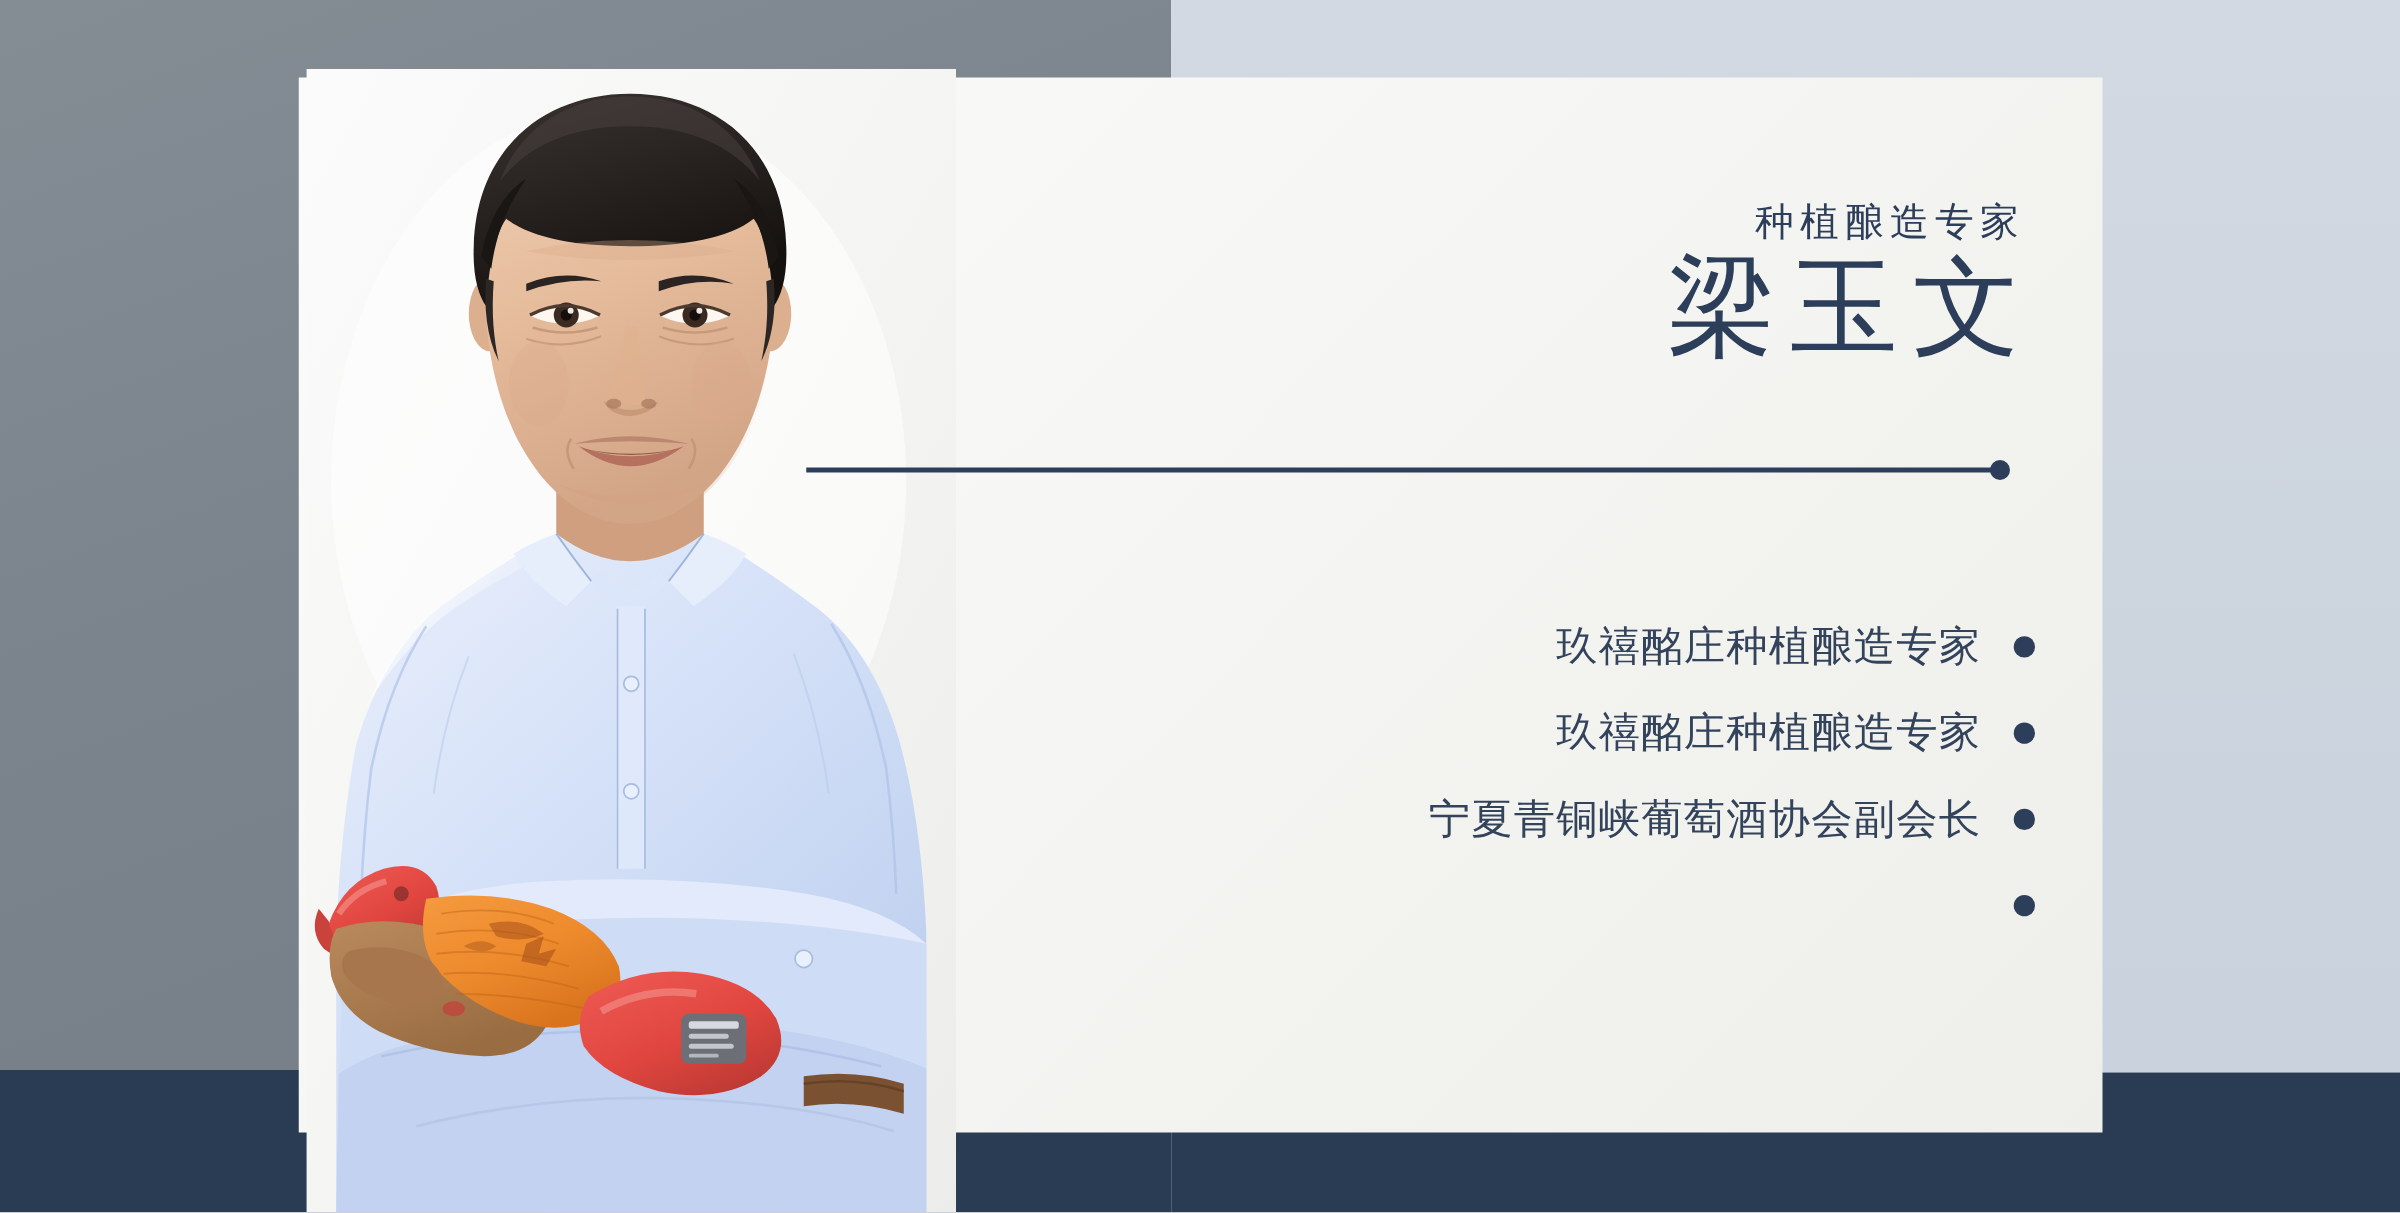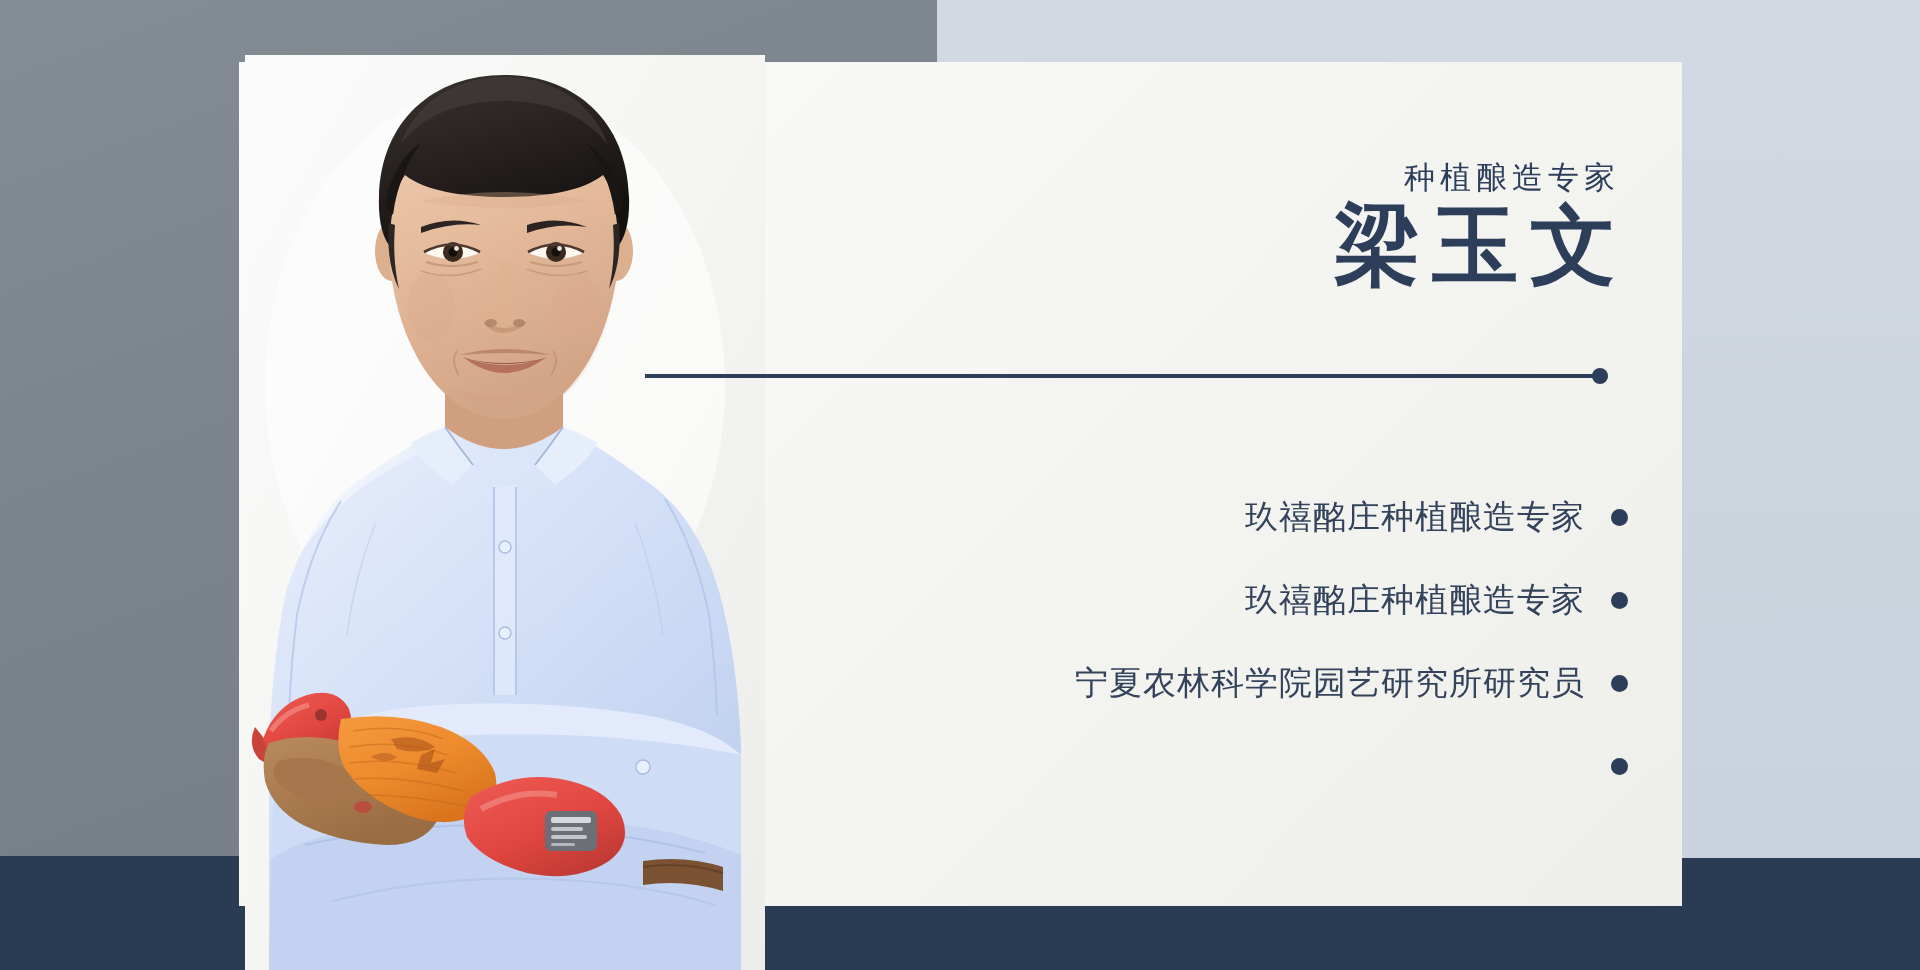--- a/index.html
+++ b/index.html
@@ -47,37 +47,37 @@
   
   .subtitle{
     position:absolute;right:300px;top:157px;
     font-size:31px;letter-spacing:5px;color:#2c3e59;
     font-family:Liberation Mono, monospace;
     white-space:nowrap;
   }
   .name{
     position:absolute;right:292px;top:203px;
     font-size:86px;line-height:1;letter-spacing:12px;
-    color:#2c3e59;font-weight:700;
+    color:#2c3e59;font-weight:400;
     font-family:"Liberation Serif","DejaVu Serif",serif;
     white-space:nowrap;
   }
   .divider{
     position:absolute;left:645px;top:374px;width:955px;height:4px;
     background:#2c3e59;
   }
   .divider-dot{
     position:absolute;left:1592px;top:368px;width:16px;height:16px;
     border-radius:50%;background:#2c3e59;
   }
 
   
   .creds{
     position:absolute;right:292px;top:485px;width:760px;
-    display:flex;flex-direction:column;gap:18px;
+    display:flex;flex-direction:column;gap:4px;
   }
   .cred-row{
     display:flex;align-items:center;justify-content:flex-end;
     height:65px;
   }
   .cred-text{
     font-size:33px;letter-spacing:1px;color:#33435c;
     white-space:nowrap;
   }
   .cred-dot{
@@ -299,21 +299,21 @@
       <span class="cred-dot"></span>
     </div>
 
     <div class="cred-row">
       <span class="cred-text">玖禧酩庄种植酿造专家</span>
       <span class="cred-dot"></span>
     </div>
 
 
     <div class="cred-row">
-      <span class="cred-text">宁夏农林科学院园艺研究所研究员</span>
+      <span class="cred-text">宁夏青铜峡葡萄酒协会副会长</span>
       <span class="cred-dot"></span>
     </div>
 
     <div class="cred-row">
       <span class="cred-dot"></span>
     </div>
 
   </div>
 
 </div>

